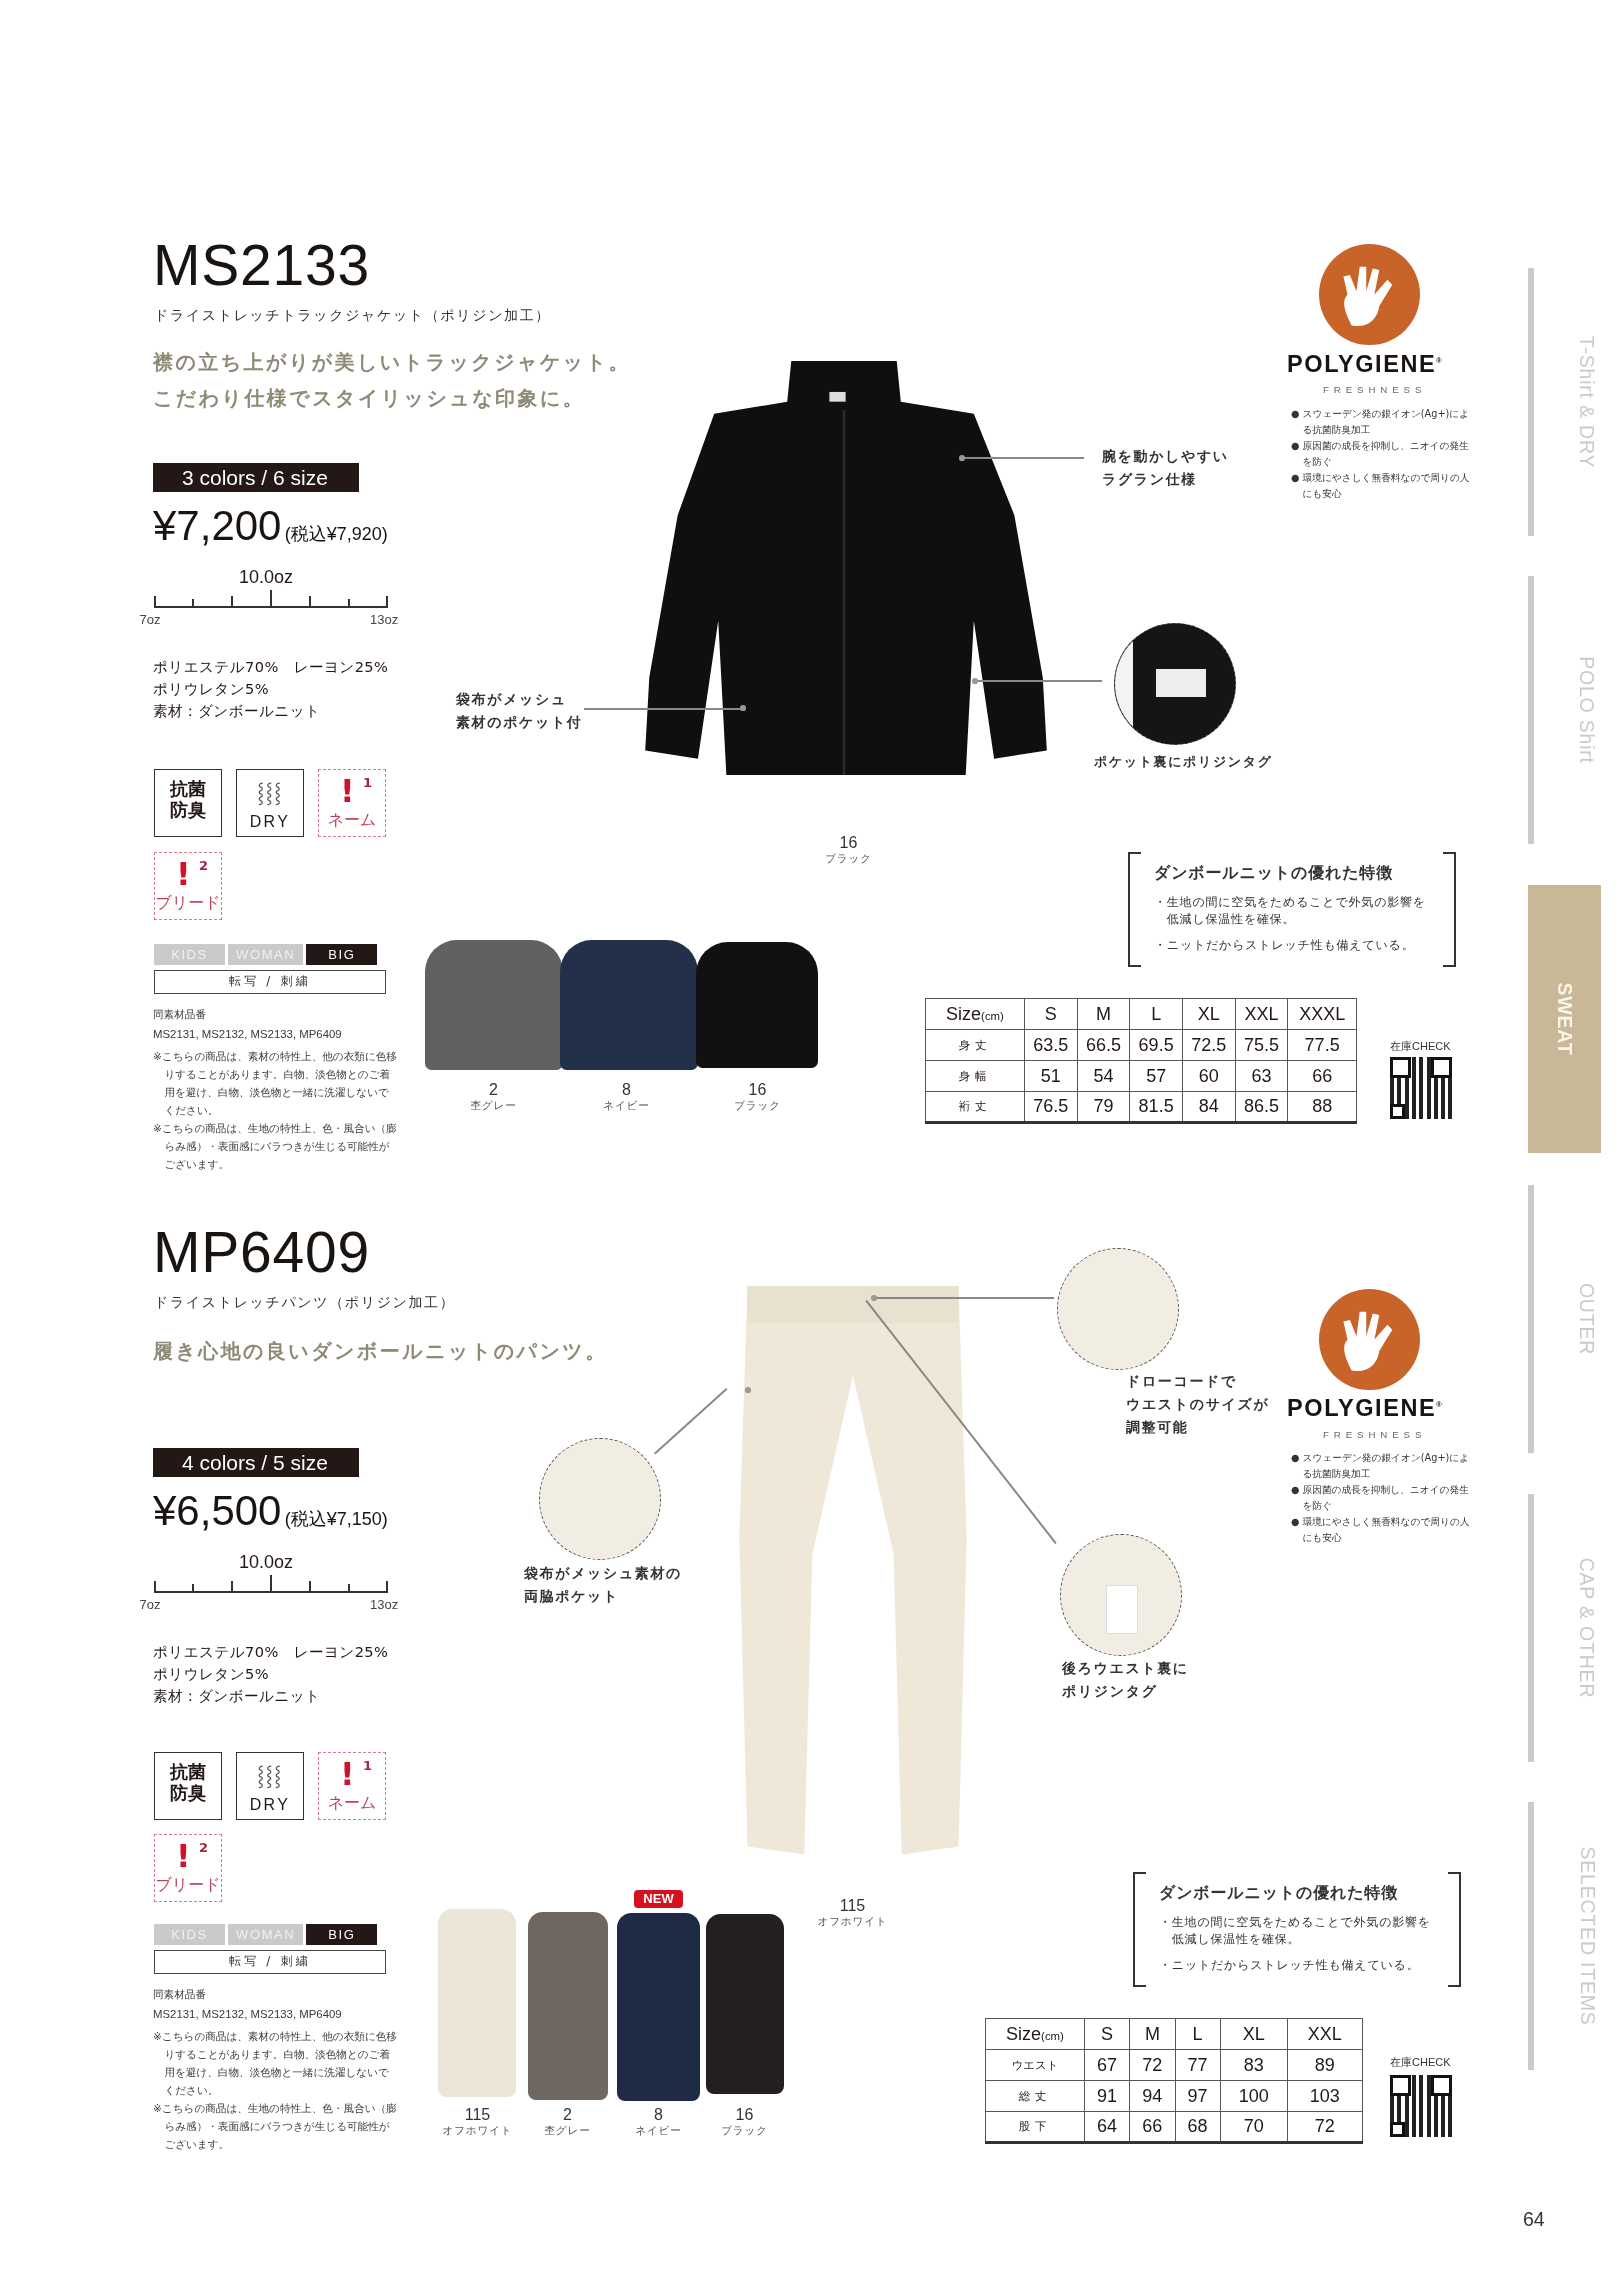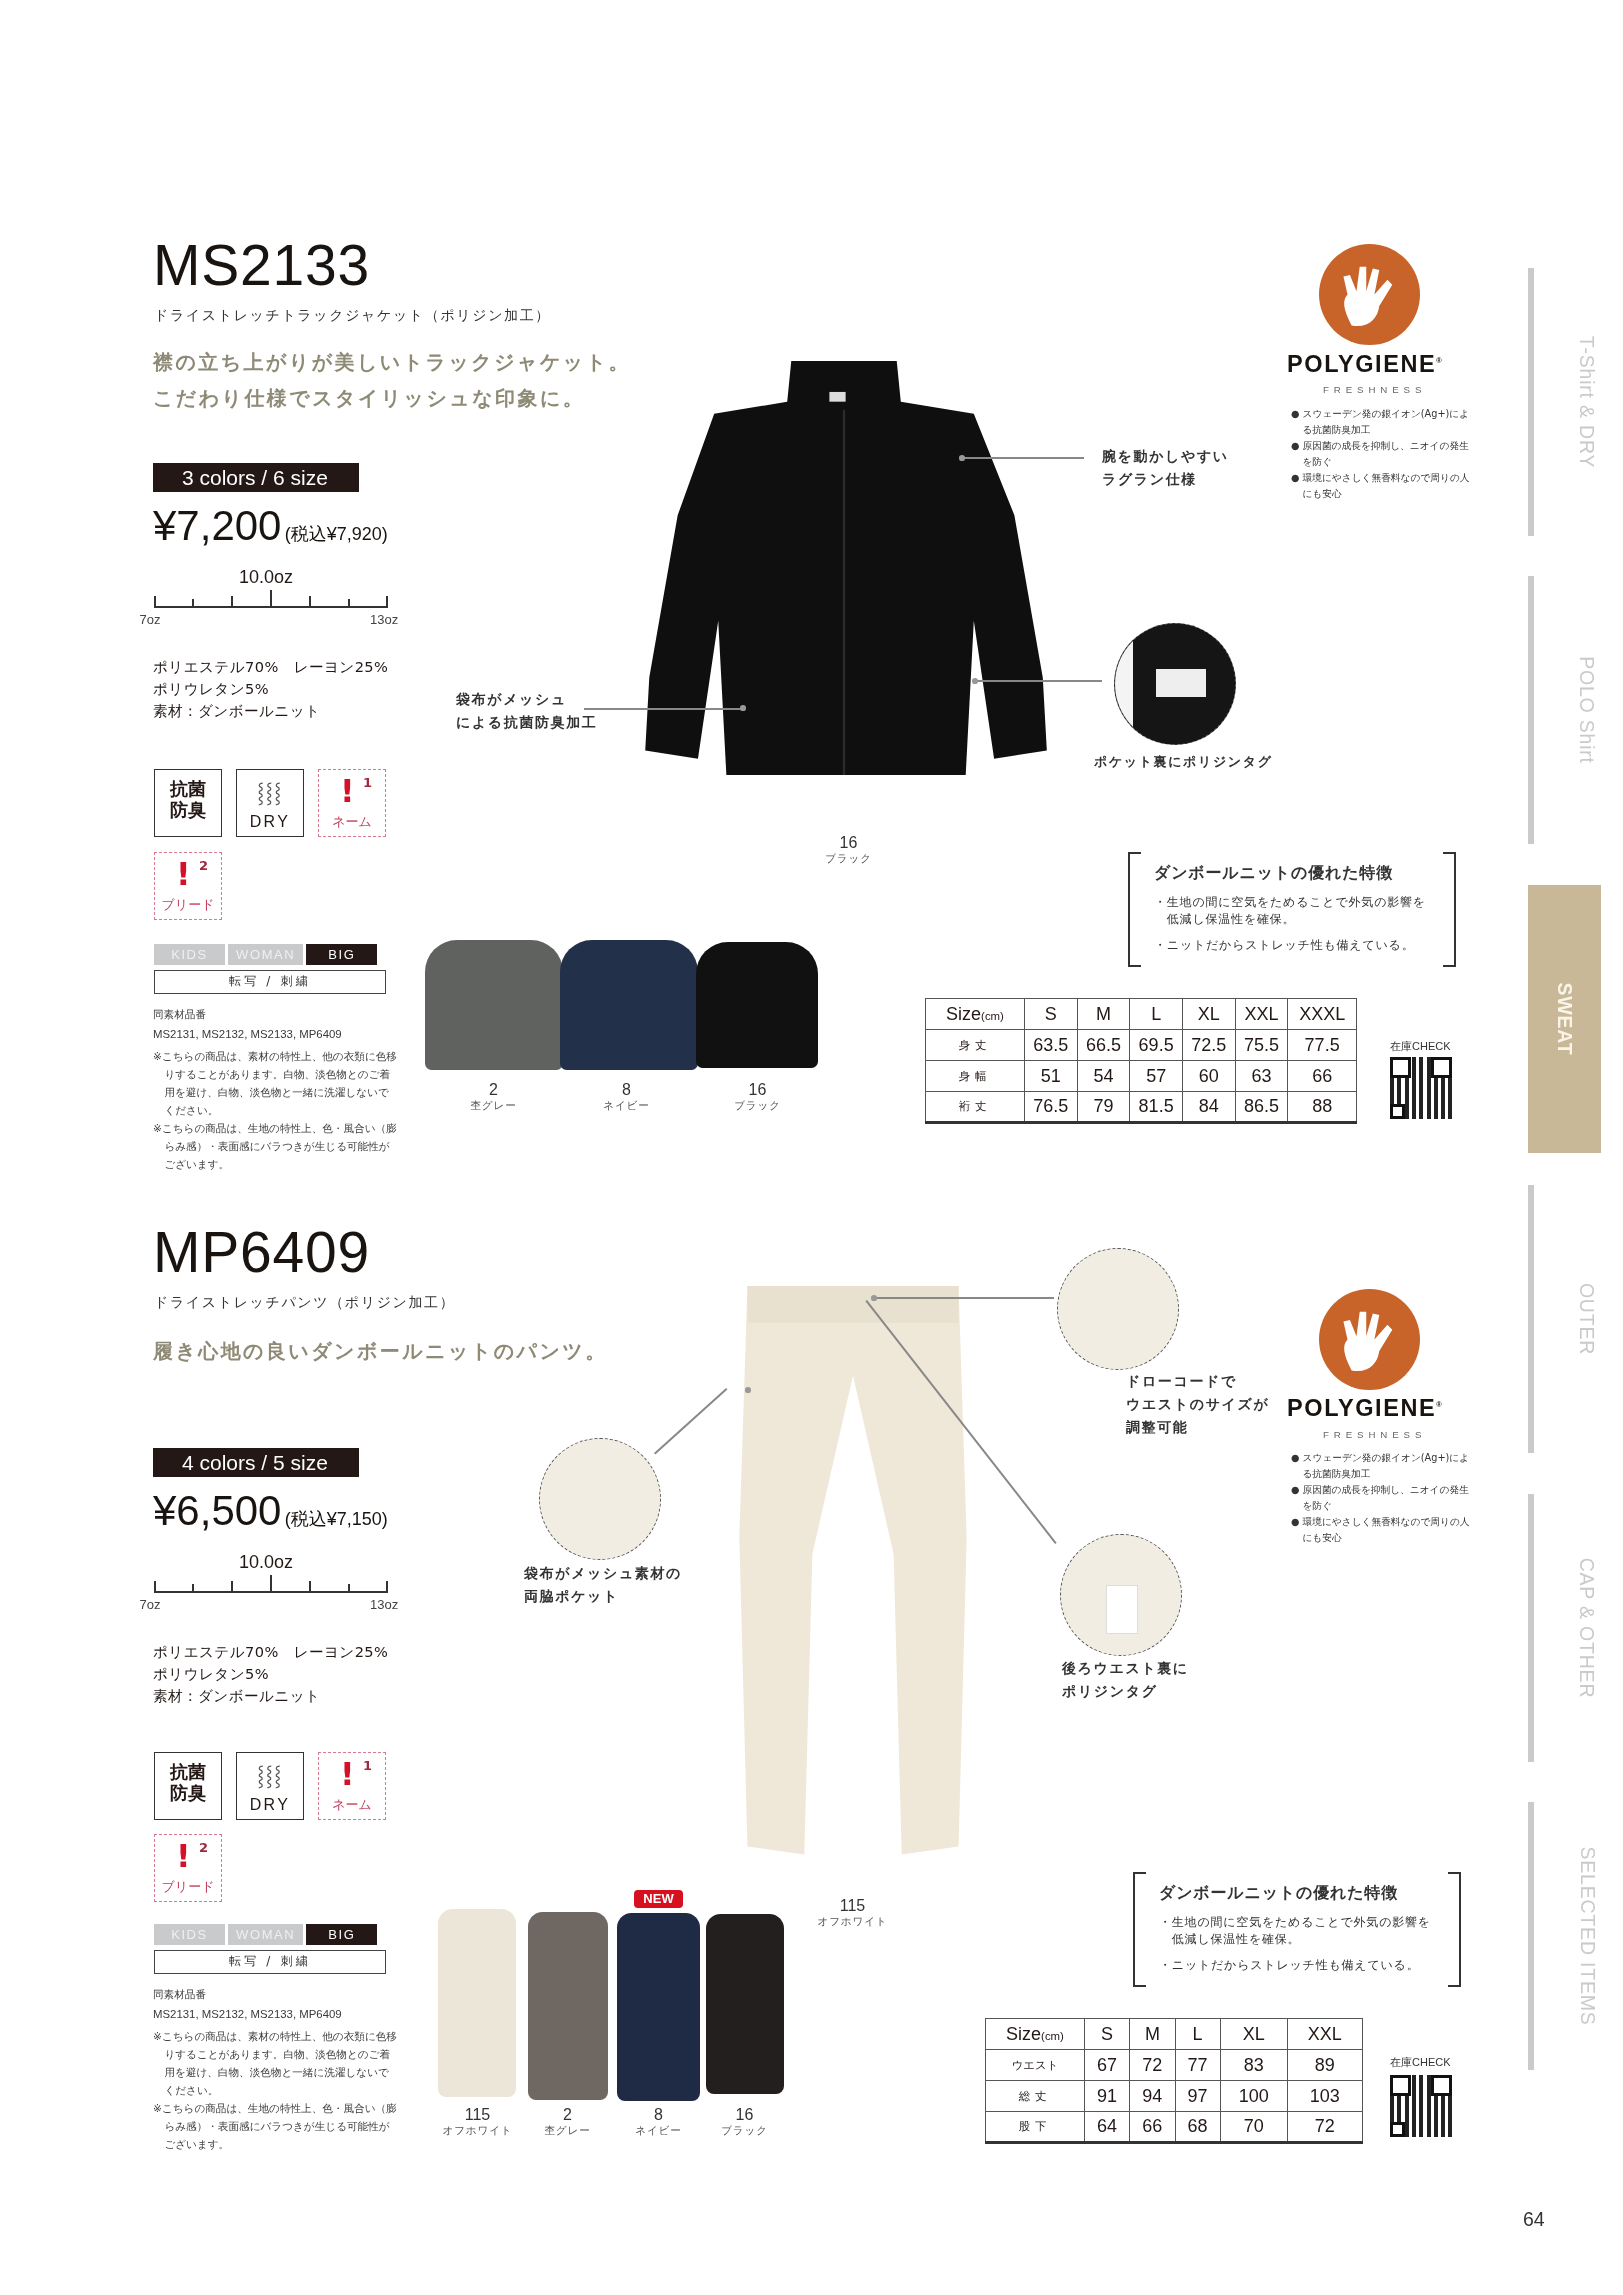--- a/index.html
+++ b/index.html
@@ -26,21 +26,21 @@
   .material { font-size: 14.6px; line-height: 22px; color: #231815; letter-spacing: 0.4px; }
 
   
   .ficon { width: 68px; height: 68px; border: 1.6px solid #333; position: absolute; text-align: center; }
   .ficon.dash { border: 1.6px dashed #d77a8e; }
   .ficon .k { font-size: 18px; font-weight: bold; line-height: 18px; margin-top: 13px; color: #231815; }
   .ficon .dry { font-family: "Liberation Sans", sans-serif; font-size: 16px; letter-spacing: 2.4px; position: absolute; bottom: 4.9px; left: 0; right: 0; }
   .ficon .waves { position: absolute; top: 8px; left: 16px; right: 16px; font-size: 19.5px; color: #555; letter-spacing: 1.6px; }
   .ficon .excl { position: absolute; top: 3.2px; left: 21px; font-size: 32px; font-weight: bold; color: #d5102a; line-height: 36px; }
   .ficon .num { position: absolute; top: 4.9px; right: 13px; font-size: 13px; font-weight: bold; color: #a3283e; }
-  .ficon .lab { position: absolute; bottom: 4.9px; left: 0; right: 0; font-size: 13px; color: #c0405a; }
+  .ficon .lab { position: absolute; bottom: 4.9px; left: 0; right: 0; font-size: 16px; color: #c0405a; }
 
   .tags { display: flex; gap: 3.2px; }
   .tag { width: 71px; height: 21px; line-height: 21px; text-align: center; font-family: "Liberation Sans", sans-serif; font-size: 13px; letter-spacing: 1.6px; }
   .tag.off { background: #c9cacb; color: #eef0f0; }
   .tag.on { background: #231815; color: #fff; }
   .print { width: 232px; height: 24px; border: 1.6px solid #444; text-align: center; line-height: 21px; font-size: 12px; letter-spacing: 3.2px; color: #333; }
   .notes { font-size: 10.6px; line-height: 18px; color: #3a3a3a; width: 244px; }
   .notes .h { margin-bottom: 1.6px; }
   .notes .codes { font-family: "Liberation Sans", sans-serif; font-size: 11.4px; margin-bottom: 4.9px; }
   .notes .n { padding-left: 11.4px; text-indent: -11.4px; }
@@ -211,21 +211,21 @@
   <div class="dot" style="left:959px;top:455px;"></div>
   <div class="callout" style="left:1102px;top:445px;">
     <div>腕を動かしやすい</div>
     <div>ラグラン仕様</div>
   </div>
 
   <div class="leader" style="left:584px;top:708px;width:159px;"></div>
   <div class="dot" style="left:740px;top:705px;"></div>
   <div class="callout" style="left:456px;top:688px;">
     <div>袋布がメッシュ</div>
-    <div>による抗菌防臭加工</div>
+    <div>素材のポケット付</div>
   </div>
 
   <div class="leader" style="left:974px;top:680px;width:128px;"></div>
   <div class="dot" style="left:972px;top:678px;"></div>
   <div class="circle" style="left:1114px;top:623px;width:122px;height:122px;background:#151515;">
     <div style="position:absolute;left:41px;top:45px;width:50px;height:28px;background:#eee;"></div>
     <div style="position:absolute;left:0;top:0;width:18px;height:122px;background:#f4f4f4;"></div>
   </div>
   <div class="callout" style="left:1094px;top:750px;font-size:13px;">ポケット裏にポリジンタグ</div>
 

